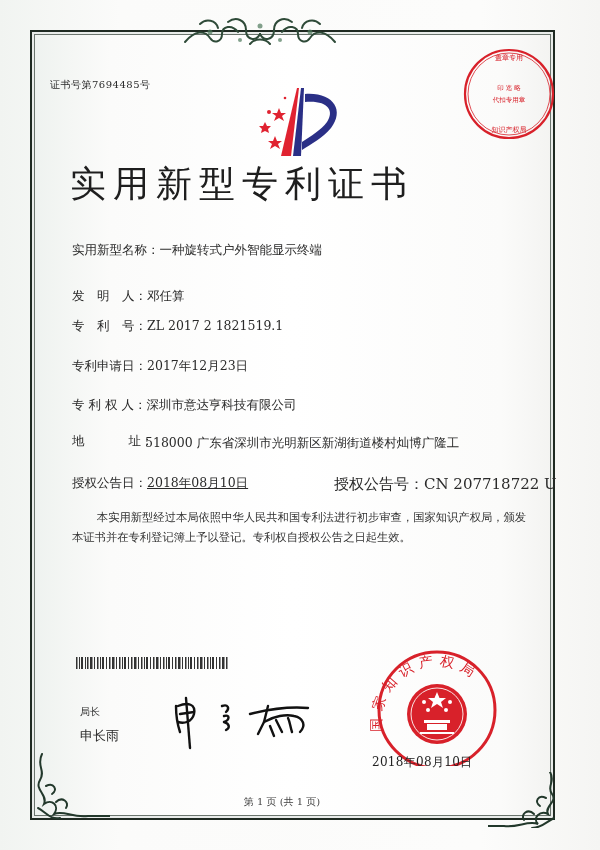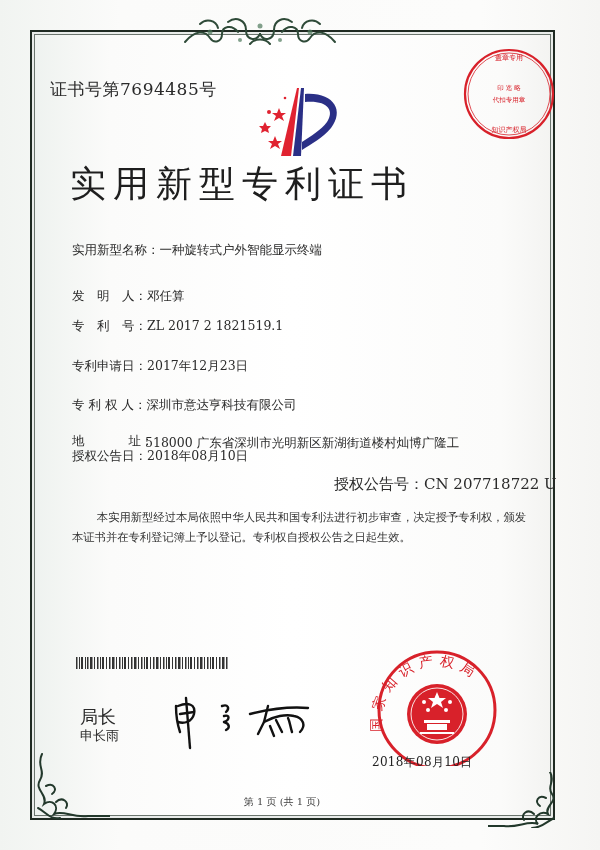--- a/index.html
+++ b/index.html
@@ -18,21 +18,21 @@
     border:2px solid #1f2a22;
     box-shadow: inset 0 0 0 2px #e9ecea, inset 0 0 0 3px #6b756e;
     background:linear-gradient(90deg,#eef2ef 0%,#fbfbfa 15%,#ffffff 50%,#fbfbfa 90%,#f3f3f1 100%);
   }
   .top-ornament {
     position:absolute; left:180px; top:12px; width:160px; height:38px;
   }
   .corner-ornament-bl { position:absolute; left:32px; top:752px; width:78px; height:72px; }
   .corner-ornament-br { position:absolute; left:488px; top:772px; width:72px; height:56px; }
 
-  .cert-no { position:absolute; left:50px; top:78px; font-size:17px; letter-spacing:0.5px; }
+  .cert-no { position:absolute; left:50px; top:78px; font-size:10px; letter-spacing:0.5px; }
   .cert-no span { margin-right:0; }
 
   .logo { position:absolute; left:255px; top:80px; width:90px; height:82px; }
   .seal-top { position:absolute; left:459px; top:44px; width:100px; height:100px; }
 
   .title {
     position:absolute; left:0; width:484px; top:160px; text-align:center;
     font-family:"DejaVu Sans","Liberation Sans",sans-serif;
     font-size:36px; letter-spacing:7px; color:#1e1e1e; font-weight:normal;
   }
@@ -41,32 +41,32 @@
   .field .label { display:inline-block; }
   .field .value { display:inline; }
   .f-name { top:242px;text-align:right; }
   .f-inventor { top:280px;margin-top:8px; }
   .f-patentno { top:318px; }
   .f-appdate { top:358px; }
   .f-holder { top:397px; }
   .f-address { top:433px; }
   .f-address .label { width:73px; }
   .f-address .addr-lines { display:inline-block; vertical-align:top; line-height:19px; }
-  .f-grantdate { top:448px; }
+  .f-grantdate { top:475px;text-decoration:underline; }
   .f-grantno { position:absolute; left:334px; top:475px; font-size:15px; white-space:nowrap; }
 
   .body-text {
     position:absolute; left:72px; width:456px; top:508px;
     font-size:11.3px; line-height:20px; color:#333;
     font-family:"DejaVu Serif","Liberation Serif",serif;
   }
   .body-text p { margin:0; text-indent:2.2em; }
 
   .barcode { position:absolute; left:76px; top:657px; width:152px; height:12px; }
-  .director-title { position:absolute; left:80px; top:705px; font-family:"DejaVu Sans","Liberation Sans",sans-serif; font-size:18px; }
+  .director-title { position:absolute; left:80px; top:705px; font-family:"DejaVu Sans","Liberation Sans",sans-serif; font-size:10px; }
   .director-name { position:absolute; left:80px; top:727px; font-family:"DejaVu Sans","Liberation Sans",sans-serif; font-size:13px; }
   .signature { position:absolute; left:170px; top:692px; width:150px; height:58px; }
 
   .seal-bottom { position:absolute; left:362px; top:648px; width:150px; height:118px; }
   .seal-date {
     position:absolute; left:372px; top:754px; font-size:12px; color:#222;
     letter-spacing:0.3px;
   }
   .page-num {
     position:absolute; left:0; width:600px; top:795px; text-align:center;
@@ -164,21 +164,21 @@
   <span class="label"><span>地</span><span style="display:inline-block;width:44px"></span><span>址：</span></span><span class="addr-lines"><span>518000 广东省深圳市光明新区新湖街道楼村灿博广隆工</span><br></span>
 </div>
 <div class="field f-grantdate">
   <span class="label">授权公告日：</span><span class="value">2018年08月10日</span>
 </div>
 <div class="f-grantno">
   <span class="label">授权公告号：</span><span class="value">CN 207718722 U</span>
 </div>
 
 <div class="body-text">
-  <p>本实用新型经过本局依照中华人民共和国专利法进行初步审查，决定授予专利权，颁发本证书并在专利登记簿上予以登记。专利权自授权公告之日起生效。</p>
+  <p>本实用新型经过本局依照中华人民共和国专利法进行初步审查，国家知识产权局，颁发本证书并在专利登记簿上予以登记。专利权自授权公告之日起生效。</p>
 </div>
 
 <svg class="barcode" viewBox="0 0 152 12" preserveAspectRatio="none">
   <g fill="#333">
     <rect x="0" y="0" width="1.5" height="12"></rect>
       <rect x="3" y="0" width="1" height="12"></rect>
       <rect x="5" y="0" width="2" height="12"></rect>
     <rect x="9" y="0" width="1" height="12"></rect>
       <rect x="11" y="0" width="1.5" height="12"></rect>
       <rect x="14" y="0" width="2.5" height="12"></rect>

